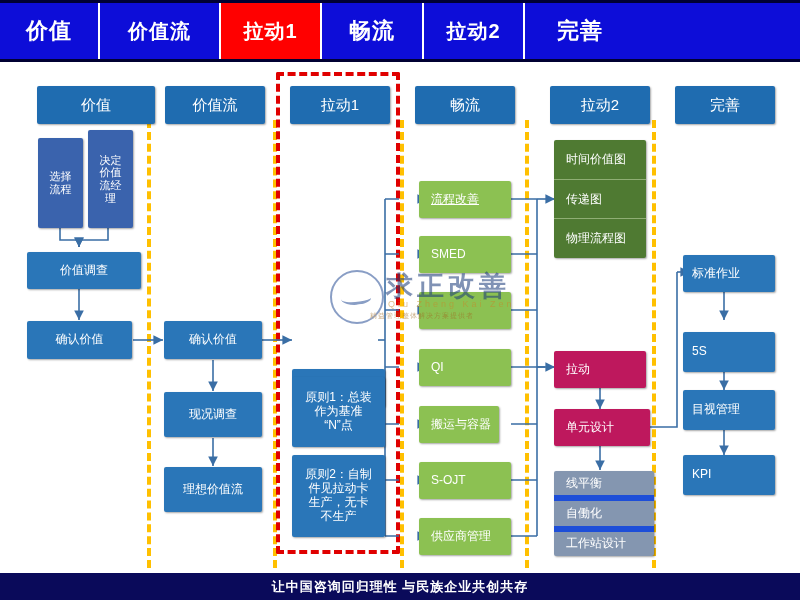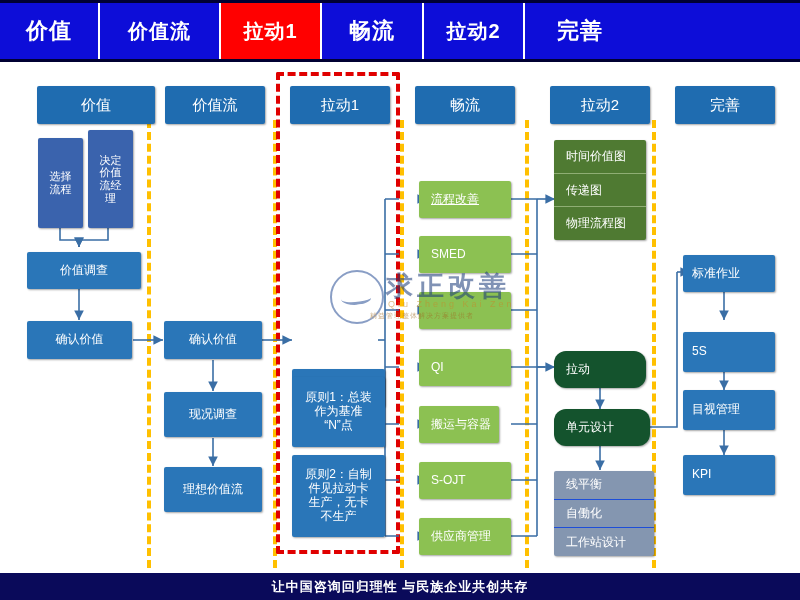--- a/index.html
+++ b/index.html
@@ -28,28 +28,28 @@
   .node{position:absolute;box-sizing:border-box;display:flex;align-items:center;
         justify-content:center;text-align:center;color:#ffffff;
         border-radius:2px;line-height:1.15;
         box-shadow:1px 1px 2px rgba(0,0,0,.35);}
   .hdr{background:#1f6cb0;font-size:15px;}
   .blue{background:#2a76b8;font-size:12px;}
   .blue2{background:#3a63ad;font-size:11px;}
   .blue-left{justify-content:flex-start;padding-left:9px;text-align:left;}
   .green{background:#8cc152;font-size:12px;justify-content:flex-start;padding-left:12px;text-align:left;}
   .dgreen{background:#4f7a32;}
-  .gold{background:#14532d;font-size:12px;justify-content:flex-start;padding-left:12px;text-align:left;border-radius:12px;}
+  .gold{background:#be185d;font-size:12px;justify-content:flex-start;padding-left:12px;text-align:left;}
   .gray{background:#8496b0;}
   .stack{position:absolute;box-sizing:border-box;display:flex;flex-direction:column;
          border-radius:2px;box-shadow:1px 1px 2px rgba(0,0,0,.35);overflow:hidden;}
   .stack .row{flex:1;display:flex;align-items:center;color:#fff;font-size:12px;
               padding-left:12px;box-sizing:border-box;}
   .stack.dgreen .row+.row{border-top:1px solid #8fae74;}
-  .stack.gray .row+.row{border-top:1px solid #1d4ed8;}
+  .stack.gray .row+.row{border-top:6px solid #1d4ed8;}
   .multiline{flex-direction:column;justify-content:center;}
 
   
   svg.wires{position:absolute;left:0;top:0;width:800px;height:600px;pointer-events:none;}
 
   
   .wm{position:absolute;left:330px;top:266px;width:200px;height:60px;opacity:.55;}
   .wm .ring{position:absolute;left:0;top:4px;width:50px;height:50px;border:2px solid #2a4f96;
             border-radius:50%;}
   .wm .ring:after{content:"";position:absolute;left:9px;top:20px;width:30px;height:10px;
@@ -194,21 +194,21 @@
     </div>
 
   <div class="node green" style="left:419px;top:181px;width:92px;height:37px;text-decoration:underline;">流程改善</div>
   <div class="node green" style="left:419px;top:236px;width:92px;height:37px;">SMED</div>
   <div class="node green" style="left:419px;top:292px;width:92px;height:37px;"></div>
   <div class="node green" style="left:419px;top:349px;width:92px;height:37px;">QI</div>
   <div class="node green" style="left:419px;top:406px;width:80px;height:37px;">搬运与容器</div>
   <div class="node green" style="left:419px;top:462px;width:92px;height:37px;">S-OJT</div>
   <div class="node green" style="left:419px;top:518px;width:92px;height:37px;">供应商管理</div>
 
-  <div class="stack dgreen" id="mapstack" style="left:554px;top:140px;width:92px;height:100px;">
+  <div class="stack dgreen" id="mapstack" style="left:554px;top:140px;width:92px;height:118px;">
       <div class="row">时间价值图</div>
       <div class="row">传递图</div>
       <div class="row">物理流程图</div>
     </div>
 
   <div class="node gold" style="left:554px;top:351px;width:92px;height:37px;">拉动</div>
   <div class="node gold" style="left:554px;top:409px;width:96px;height:37px;">单元设计</div>
 
   <div class="stack gray" id="substack" style="left:554px;top:471px;width:100px;height:85px;">
       <div class="row">线平衡</div>

